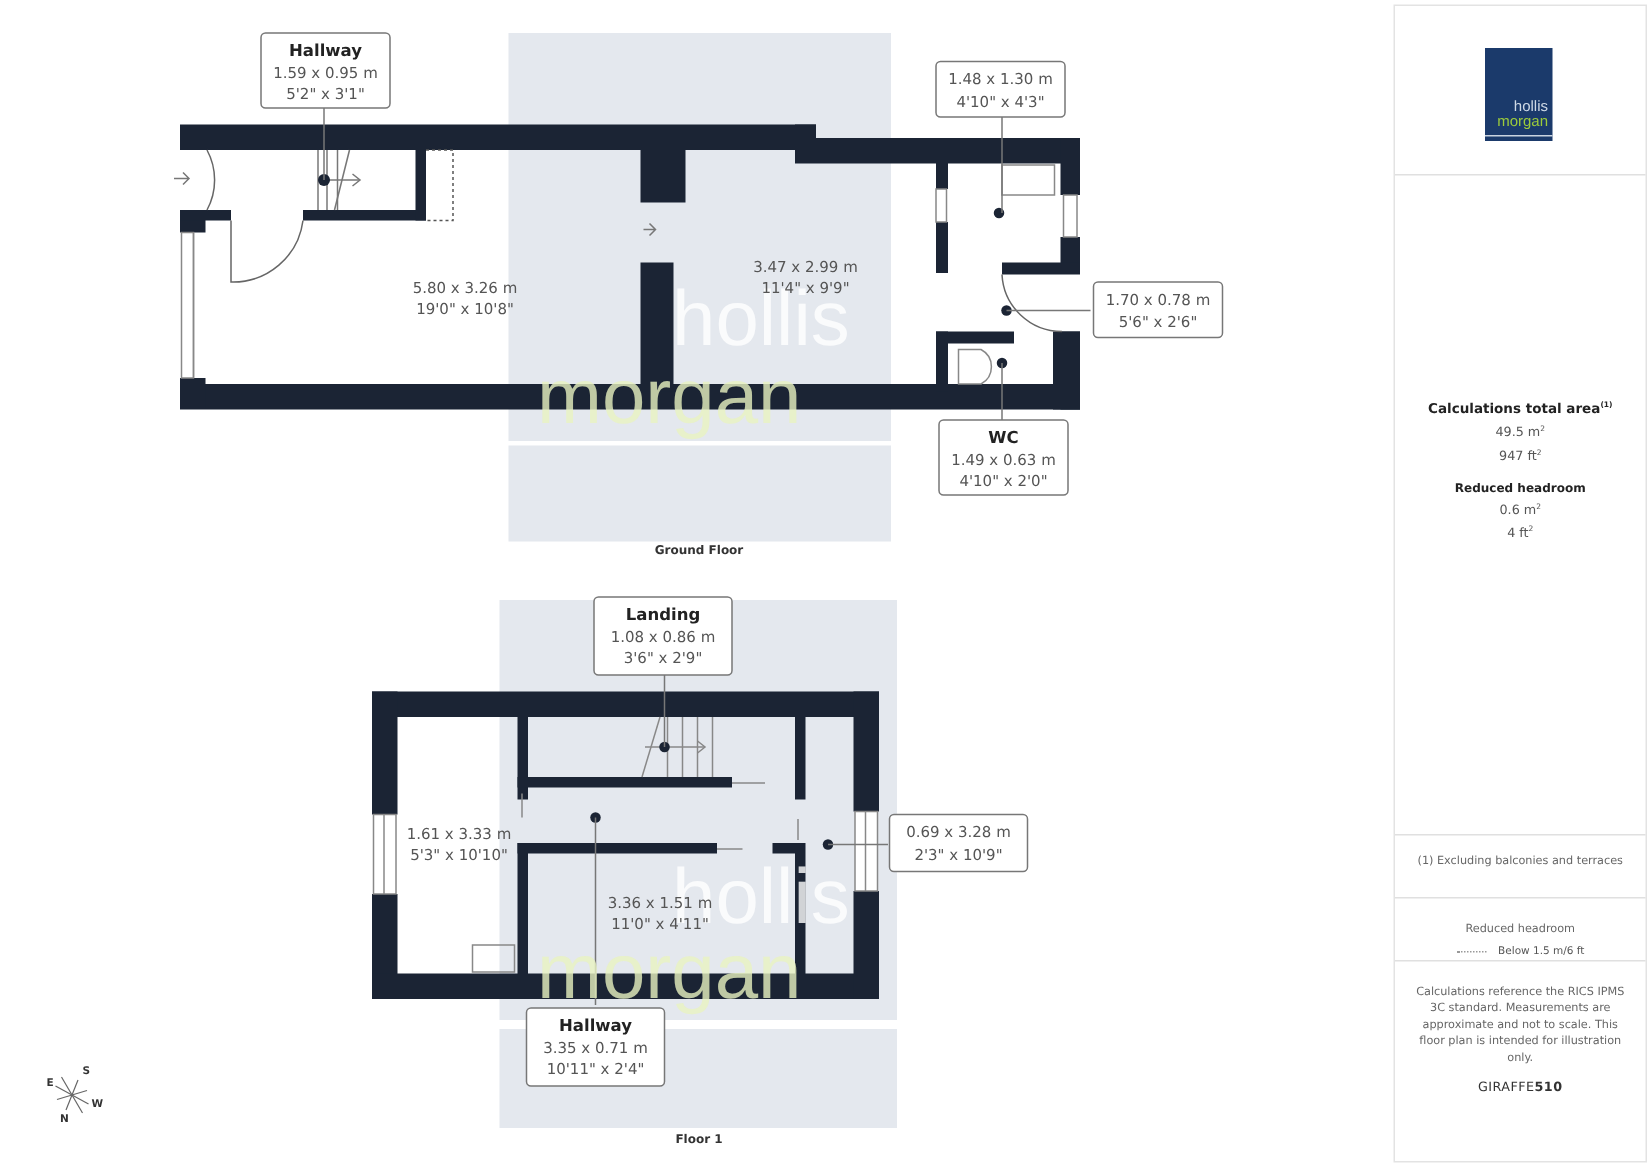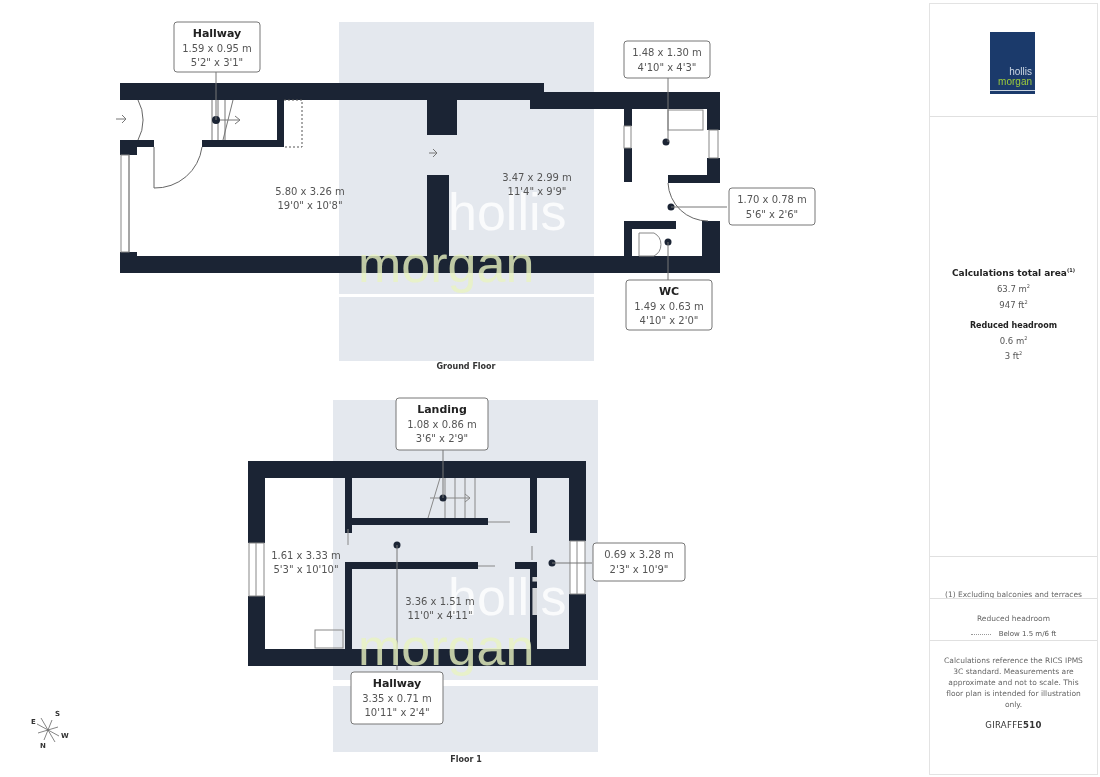--- a/index.html
+++ b/index.html
@@ -245,30 +245,30 @@
         <span class="logo-t1">hollis</span>
         <span class="logo-t2">morgan</span>
       </div>
       <div class="logo-line"></div>
     </div>
   </div>
 
   <div class="side-section" style="top:112px; height:440px;">
     <div style="margin-top:150px;">
       <div class="area-title"><span>Calculations total area</span><sup>(1)</sup></div>
-      <div class="area-val"><span>63.7 m</span><sup>2</sup></div>
+      <div class="area-val"><span>49.5 m</span><sup>2</sup></div>
       <div class="area-val"><span>947 ft</span><sup>2</sup></div>
       <div class="rh-title">Reduced headroom</div>
       <div class="area-val"><span>0.6 m</span><sup>2</sup></div>
-      <div class="area-val"><span>3 ft</span><sup>2</sup></div>
+      <div class="area-val"><span>4 ft</span><sup>2</sup></div>
     </div>
   </div>
 
   <div class="side-section" style="top:552px; height:42px;">
-    <div class="note" style="margin-top:33px;">(1) Excluding balconies and terraces</div>
+    <div class="note" style="margin-top:12px;">(1) Excluding balconies and terraces</div>
   </div>
 
   <div class="side-section" style="top:594px; height:62px;">
     <div class="note" style="margin-top:15px;">Reduced headroom</div>
     <div class="legend-row"><span class="dash"></span><span>Below 1.5 m/6 ft</span></div>
   </div>
 
   <div class="side-section" style="top:636px; height:114px;">
     <div class="disclaimer">Calculations reference the RICS IPMS 3C standard. Measurements are approximate and not to scale. This floor plan is intended for illustration only.</div>
     <div class="brand"><span>GIRAFFE</span><b>510</b></div>

